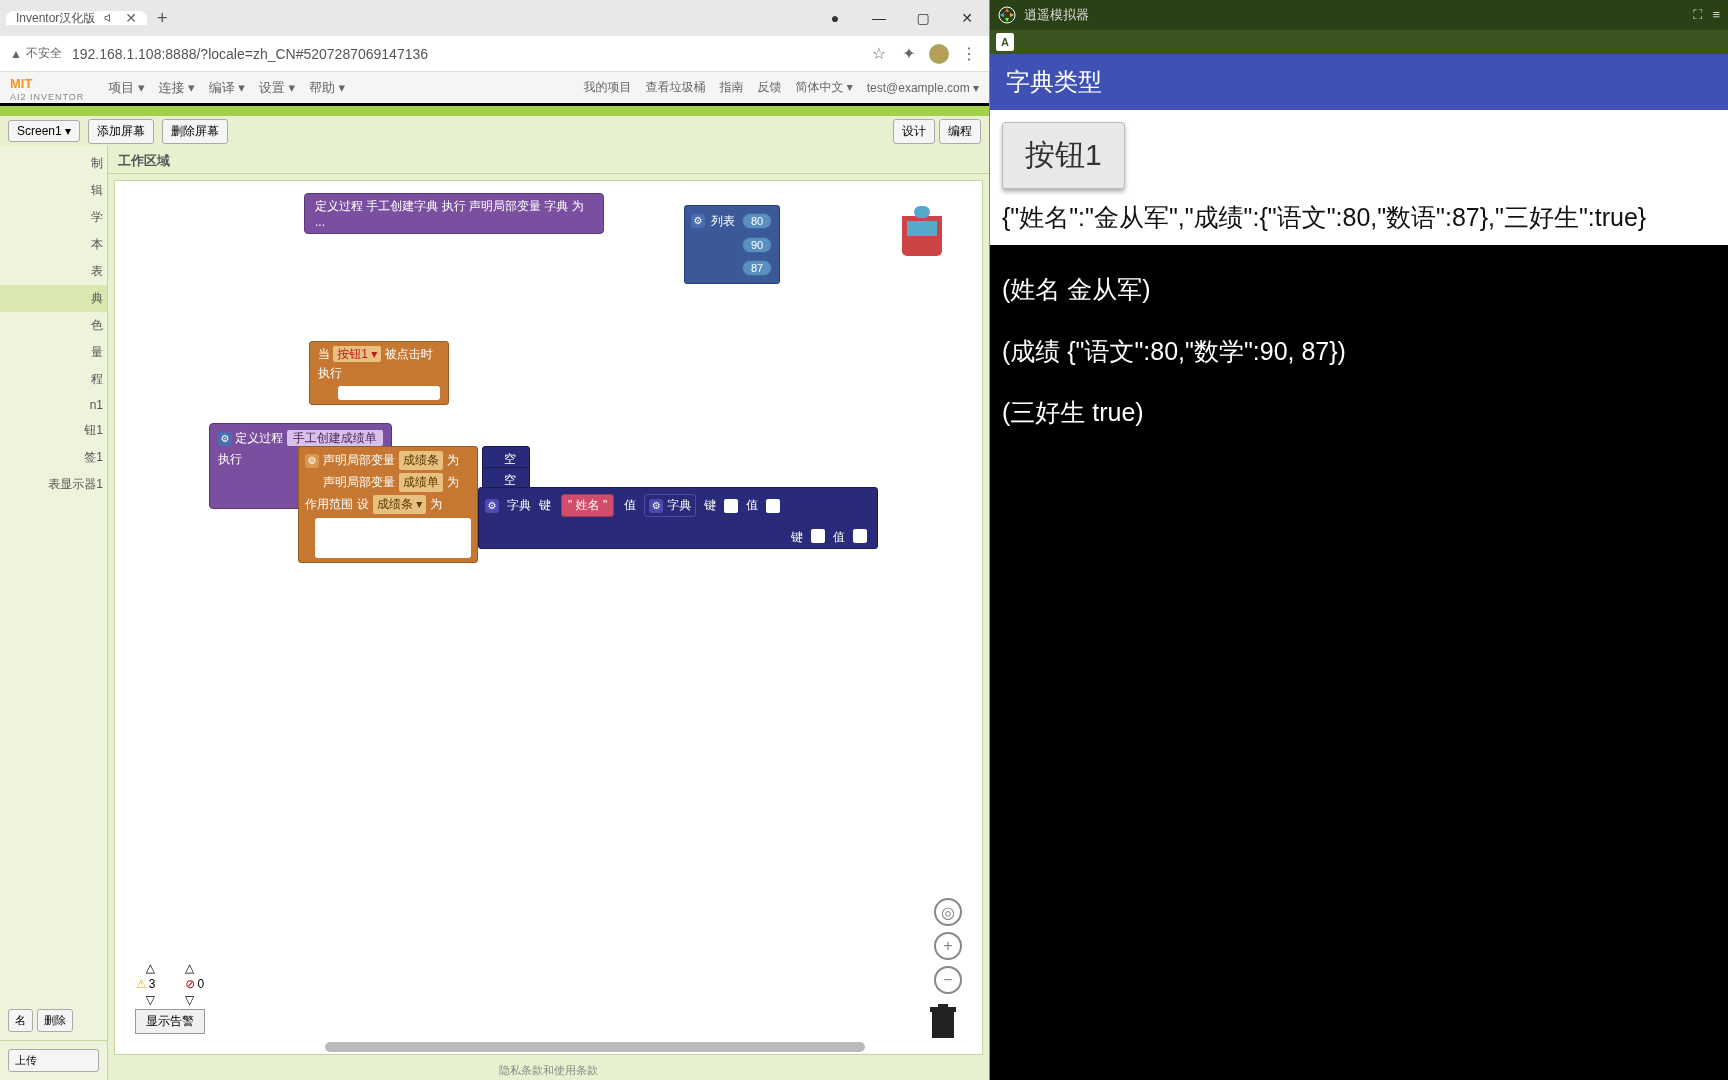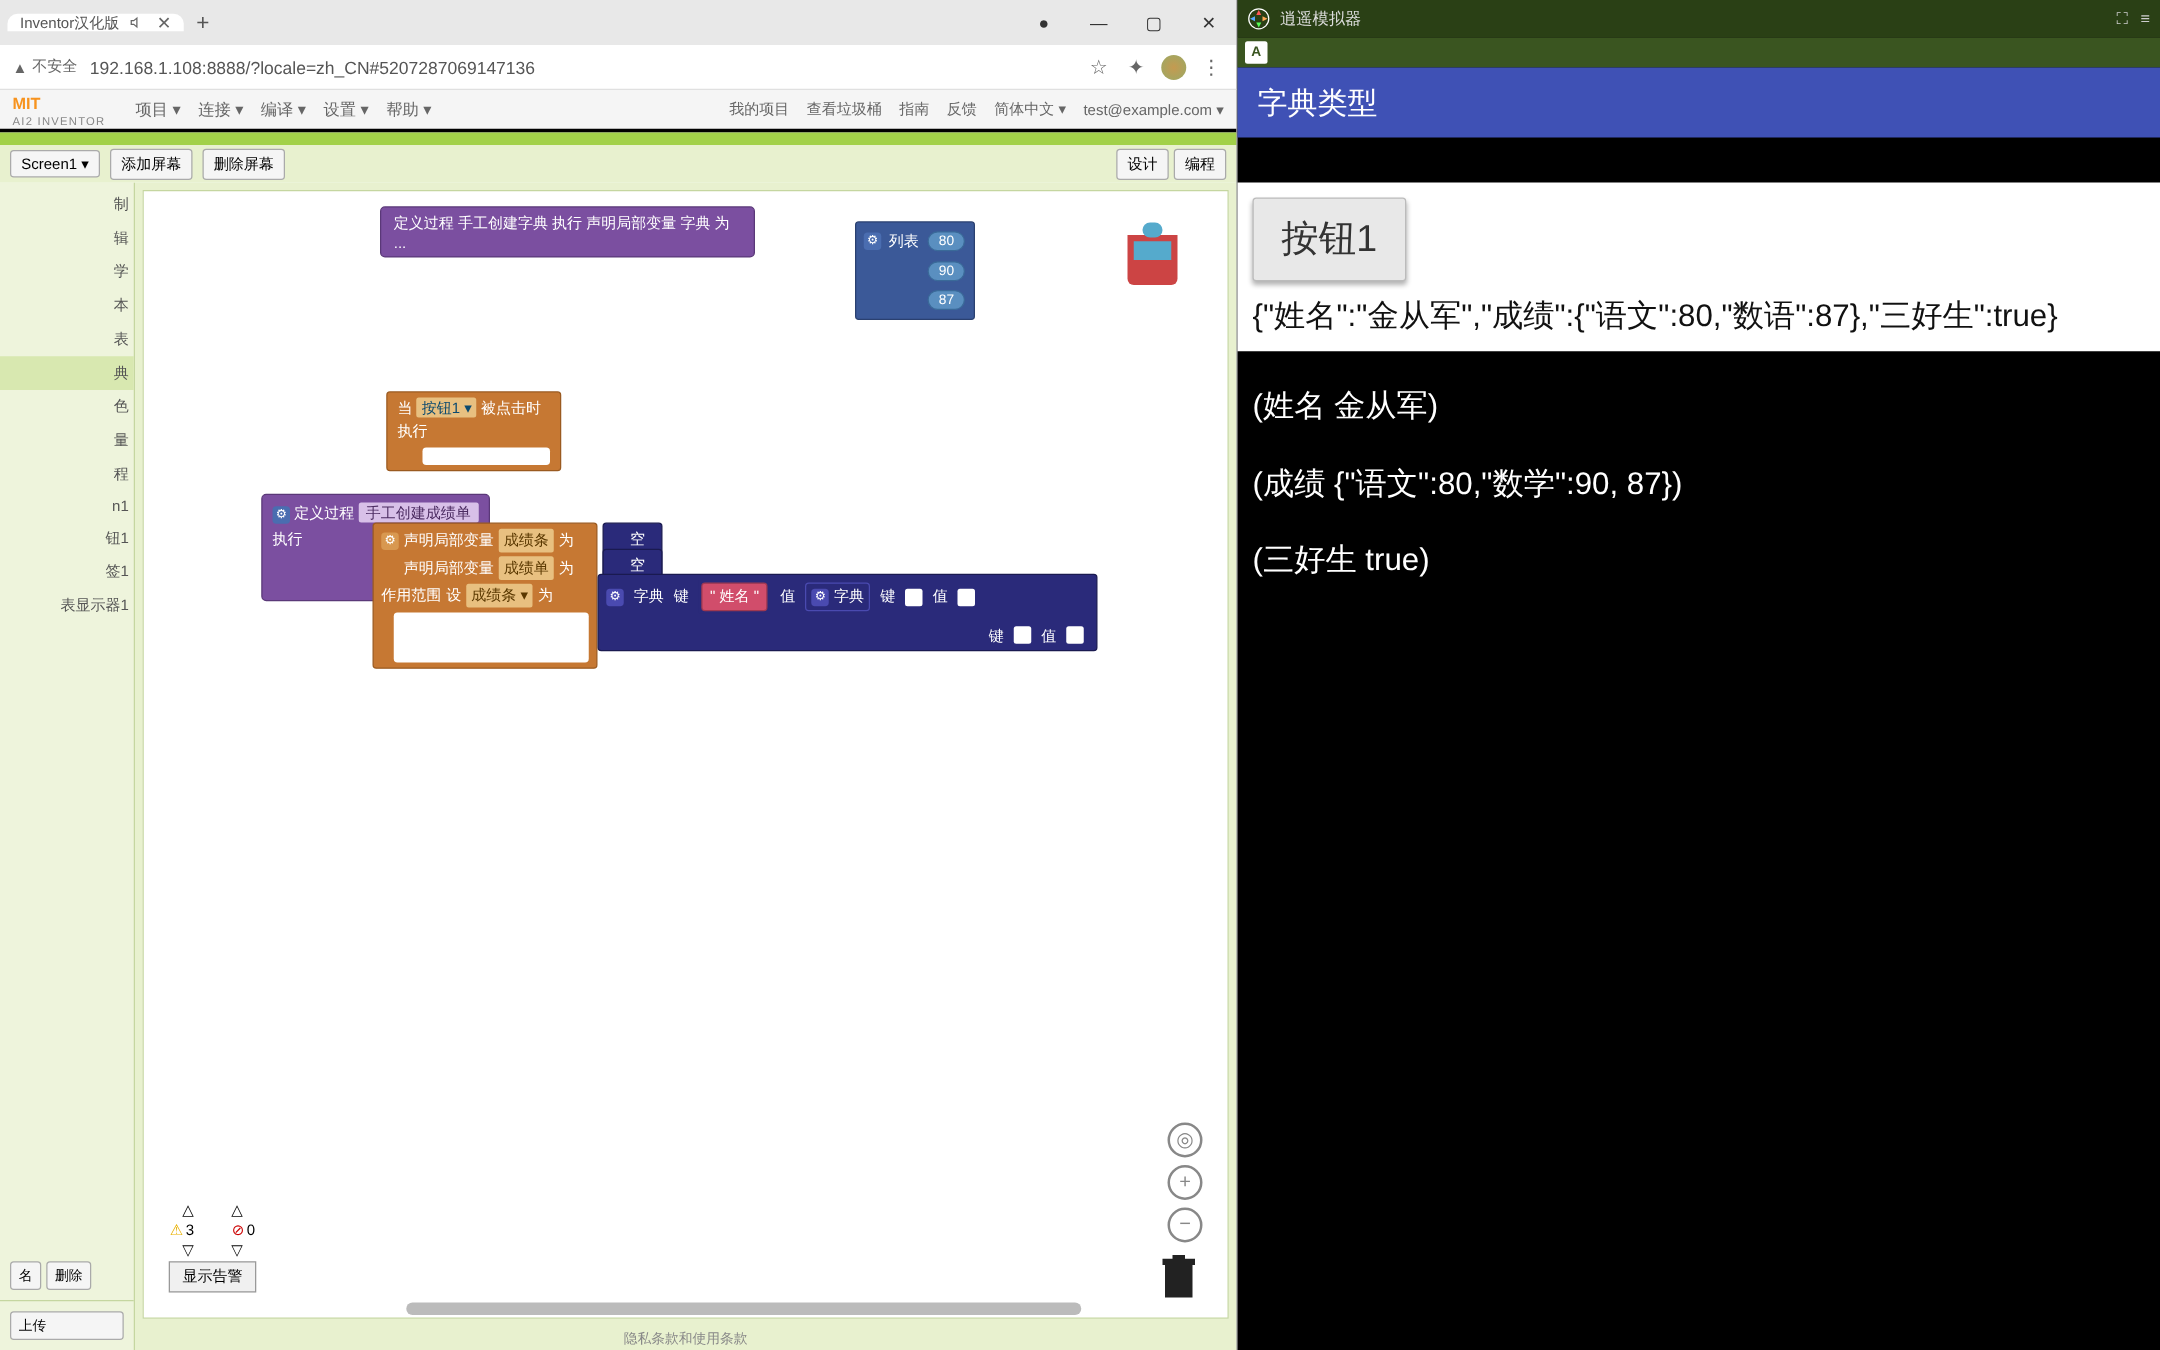--- a/index.html
+++ b/index.html
@@ -71,21 +71,21 @@
 .h-scroll { position: absolute; bottom: 2px; left: 210px; width: 540px; height: 10px; background: #bbb; border-radius: 5px; }
 
 
 .emulator { flex: 1; background: #000; display: flex; flex-direction: column; }
 .emu-title { height: 30px; background: #2a4015; display: flex; align-items: center; padding: 0 8px; color: #ddd; font-size: 13px; gap: 8px; }
 .emu-logo { width: 18px; height: 18px; }
 .emu-ctrls { margin-left: auto; display: flex; gap: 10px; color: #ccc; }
 .emu-top2 { height: 24px; background: #3a5520; display: flex; align-items: center; padding: 0 6px; }
 .emu-badge { width: 18px; height: 18px; background: #fff; color: #3a5520; font-size: 11px; font-weight: bold; display: flex; align-items: center; justify-content: center; border-radius: 2px; }
 .app-bar { height: 56px; background: #3f51b5; color: #fff; display: flex; align-items: center; padding: 0 16px; font-size: 24px; }
-.app-body { flex: 1; padding: 12px; display: flex; flex-direction: column; gap: 28px; margin-top: 36px; }
+.app-body { flex: 1; padding: 12px; display: flex; flex-direction: column; gap: 28px; }
 .big-button { background: #e8e8e8; border: 1px solid #bbb; box-shadow: 0 3px 4px rgba(0,0,0,0.3); border-radius: 3px; font-size: 30px; padding: 12px 22px; color: #333; align-self: flex-start; cursor: pointer; }
 .mono-out { color: #fff; font-size: 25px; line-height: 1.35; word-break: break-all; }
 </style>
 </head>
 <body>
 
 <div class="chrome">
 
   <div class="chrome-top">
     <div class="tab">
@@ -169,20 +169,21 @@
       <div class="side-item">表显示器1</div>
       <div class="side-bot">
         <div class="side-btn">名</div>
         <div class="side-btn">删除</div>
       </div>
       <div class="upload-row">
         <div class="side-btn">上传</div>
       </div>
     </div>
     <div class="work-panel">
+      <div class="work-title">工作区域</div>
       <div class="canvas-wrap">
 
         <div class="block block-purple" style="top:12px;left:145px;width:300px">
           <span>定义过程 手工创建字典 执行 声明局部变量 字典 为 ...</span>
         </div>
 
         <div class="block" style="top:24px;left:525px">
           <div class="block-blue" style="flex-direction:column;align-items:flex-end;padding:6px">
             <div style="display:flex;align-items:center;gap:6px;margin-bottom:2px">
               <span class="gear">⚙</span>
@@ -190,21 +191,21 @@
               <span class="num-pill">80</span>
             </div>
             <span class="num-pill">90</span>
             <span class="num-pill" style="margin-top:2px">87</span>
           </div>
         </div>
 
         <div class="block" style="top:160px;left:150px">
           <div class="block-orange" style="width:140px">
             <span>当</span>
-            <span style="background:#e8c080;color:#0c4a6e;padding:1px 4px;border-radius:2px">按钮1 ▾</span>
+            <span style="background:#e8c080;color:#b91c1c;padding:1px 4px;border-radius:2px">按钮1 ▾</span>
             <span>被点击时</span>
             <div style="margin-top:2px">执行</div>
             <div style="background:#fff;height:14px;margin:4px 0 0 20px;border-radius:3px"></div>
           </div>
         </div>
 
         <div class="block" style="top:242px;left:50px">
           <div class="block-purple" style="padding:6px 8px 40px 8px;position:relative">
             <span class="gear">⚙</span>
             <span>定义过程</span>

